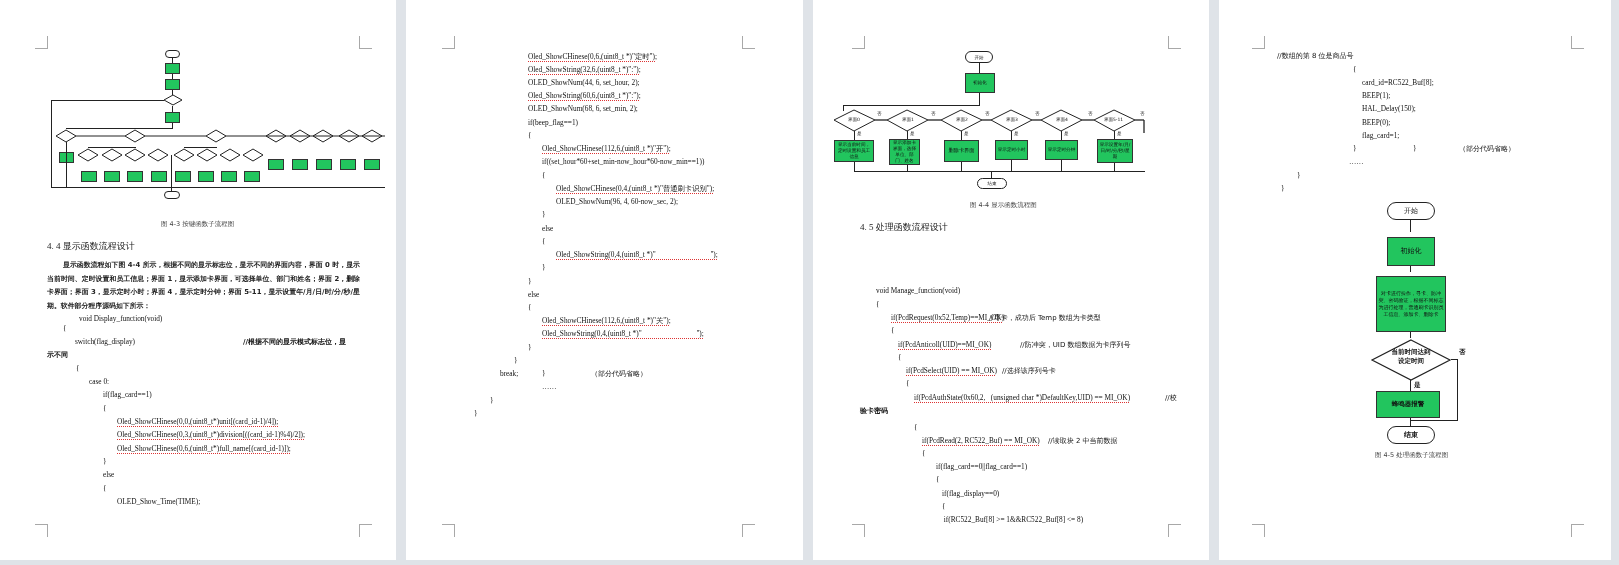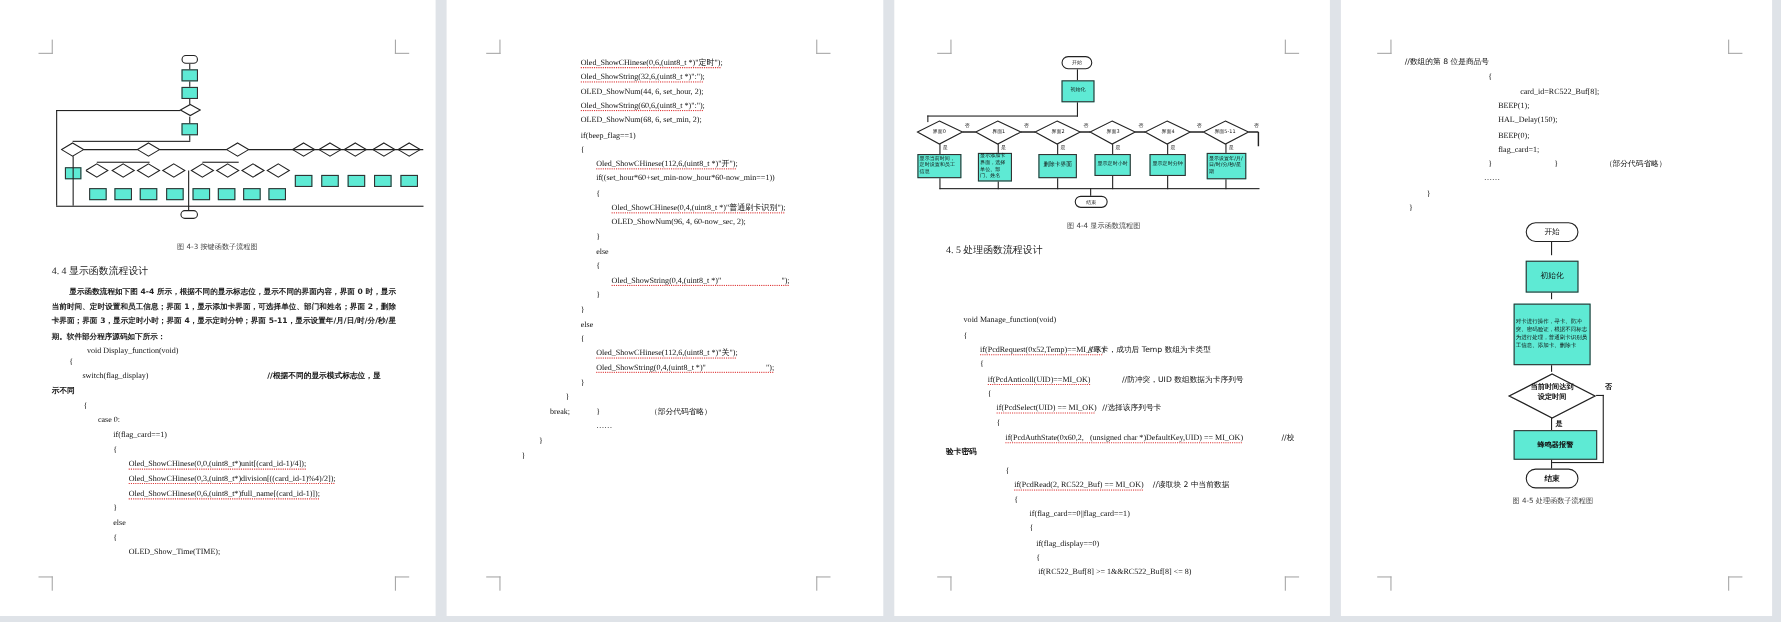--- a/index.html
+++ b/index.html
@@ -28,21 +28,21 @@
   .line { position:absolute; white-space:pre; font-size:7.3px; line-height:10px; }
   .cn { font-family:"DejaVu Sans", sans-serif; font-size:7px; font-weight:bold;text-align:right; }
   .heading { position:absolute; font-family:Liberation Serif, serif; font-size:9px; color:#222; white-space:nowrap; }
   .caption { position:absolute; font-size:6.5px; color:#444; white-space:nowrap; font-family:"DejaVu Sans", sans-serif; }
   .para { position:absolute; font-family:"DejaVu Sans", sans-serif; font-size:6.9px; line-height:13.5px; font-weight:bold; color:#222; text-align:justify; }
   .sq { text-decoration:underline dotted #d33; text-underline-offset:2px; }
 
   
   .fc { position:absolute; }
   .term { position:absolute; border:1.3px solid #222; border-radius:12px; background:#fff; font-family:"DejaVu Sans", sans-serif; font-size:6px; font-weight:bold; display:flex; align-items:center; justify-content:center; box-sizing:border-box; }
-  .box { position:absolute; border:1.6px solid #333; background:#5eead4; font-family:"DejaVu Sans", sans-serif; font-size:4.6px; display:flex; align-items:center; justify-content:center; box-sizing:border-box; line-height:1.35; padding:1px; }
+  .box { position:absolute; border:1.6px solid #333; background:#22c55e; font-family:"DejaVu Sans", sans-serif; font-size:4.6px; display:flex; align-items:center; justify-content:center; text-align:center; box-sizing:border-box; line-height:1.35; padding:1px; }
   .vline { position:absolute; width:1.4px; background:#222; }
   .hline { position:absolute; height:1.4px; background:#222; }
   .lbl { position:absolute; font-size:4.5px; font-family:"DejaVu Sans", sans-serif; }
 </style>
 </head>
 <body>
 
 <div class="page" id="p1">
   <div class="corner c-tl" style="left:35px;top:36px;"></div>
   <div class="corner c-tr" style="left:359px;top:36px;"></div>
@@ -282,21 +282,21 @@
   <div class="corner c-bl" style="left:39px;top:524px;"></div>
   <div class="corner c-br" style="left:355px;top:524px;"></div>
 </div>
 
 <div class="page" id="p4">
   <div class="corner c-tl" style="left:33px;top:36px;"></div>
   <div class="corner c-tr" style="left:352px;top:36px;"></div>
 
   <div class="line cn" style="left:58px;top:51px;font-weight:normal;">//数组的第 8 位是商品号</div>
   <div class="line" style="left:134px;top:65px;">{</div>
-  <div class="line" style="left:143px;top:78px;margin-left:20px;"><span>card_id=RC522_Buf[8];</span></div>
+  <div class="line" style="left:143px;top:78px;"><span>card_id=RC522_Buf[8];</span></div>
   <div class="line" style="left:143px;top:91px;">BEEP(1);</div>
   <div class="line" style="left:143px;top:104px;">HAL_Delay(150);</div>
   <div class="line" style="left:143px;top:118px;">BEEP(0);</div>
   <div class="line" style="left:143px;top:131px;">flag_card=1;</div>
   <div class="line" style="left:134px;top:144px;">}</div>
   <div class="line" style="left:194px;top:144px;">}</div>
   <div class="line cn" style="left:240px;top:144px;font-weight:normal;">（部分代码省略）</div>
   <div class="line" style="left:130px;top:157px;">……</div>
   <div class="line" style="left:78px;top:171px;">}</div>
   <div class="line" style="left:62px;top:184px;">}</div>
@@ -311,21 +311,21 @@
     <svg style="position:absolute;left:151px;top:339px;" width="82" height="42">
       <polygon points="41,1 80,21 41,41 2,21" fill="#fff" stroke="#222" stroke-width="1.2"></polygon>
     </svg>
     <div class="lbl" style="left:171px;top:348px;width:42px;text-align:center;font-size:6.5px;line-height:9px;font-weight:bold;">当前时间达到设定时间</div>
     <div class="lbl" style="left:240px;top:348px;font-size:6.5px;font-weight:bold;">否</div>
     <div class="hline" style="left:232px;top:359px;width:7px;"></div>
     <div class="vline" style="left:238px;top:359px;height:62px;"></div>
     <div class="hline" style="left:192px;top:420px;width:47px;"></div>
     <div class="vline" style="left:191px;top:380px;height:11px;"></div>
     <div class="lbl" style="left:195px;top:381px;font-size:6.5px;font-weight:bold;">是</div>
-    <div class="box" style="left:157px;top:391px;width:76px;height:27px;font-size:6.5px;font-weight:bold;">蜂鸣器报警</div>
+    <div class="box" style="left:157px;top:391px;width:64px;height:27px;font-size:6.5px;font-weight:bold;">蜂鸣器报警</div>
     <div class="vline" style="left:191px;top:418px;height:8px;"></div>
     <div class="term" style="left:168px;top:426px;width:48px;height:18px;font-size:7px;">结束</div>
   </div>
   <div class="caption" style="left:156px;top:451px;">图 4-5   处理函数子流程图</div>
 
   <div class="corner c-bl" style="left:33px;top:524px;"></div>
   <div class="corner c-br" style="left:352px;top:524px;"></div>
 </div>
 
 </body></html>

